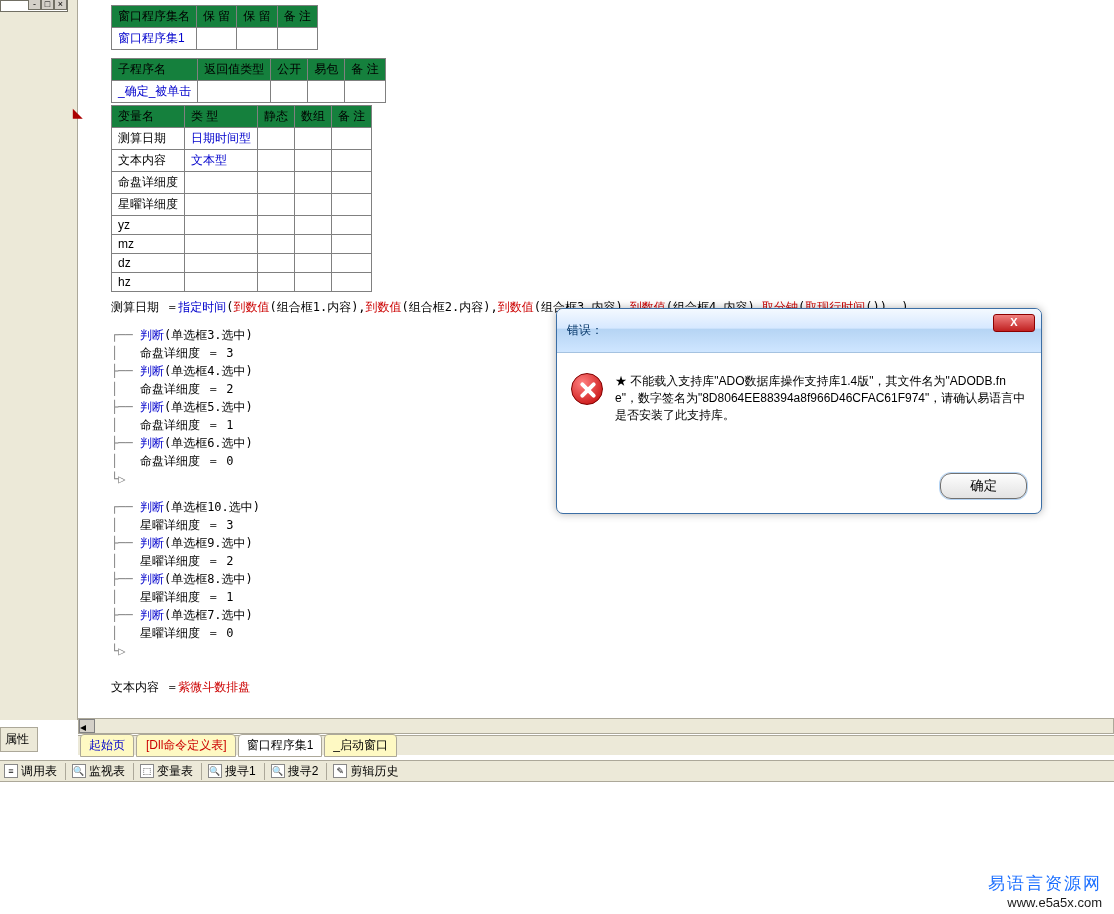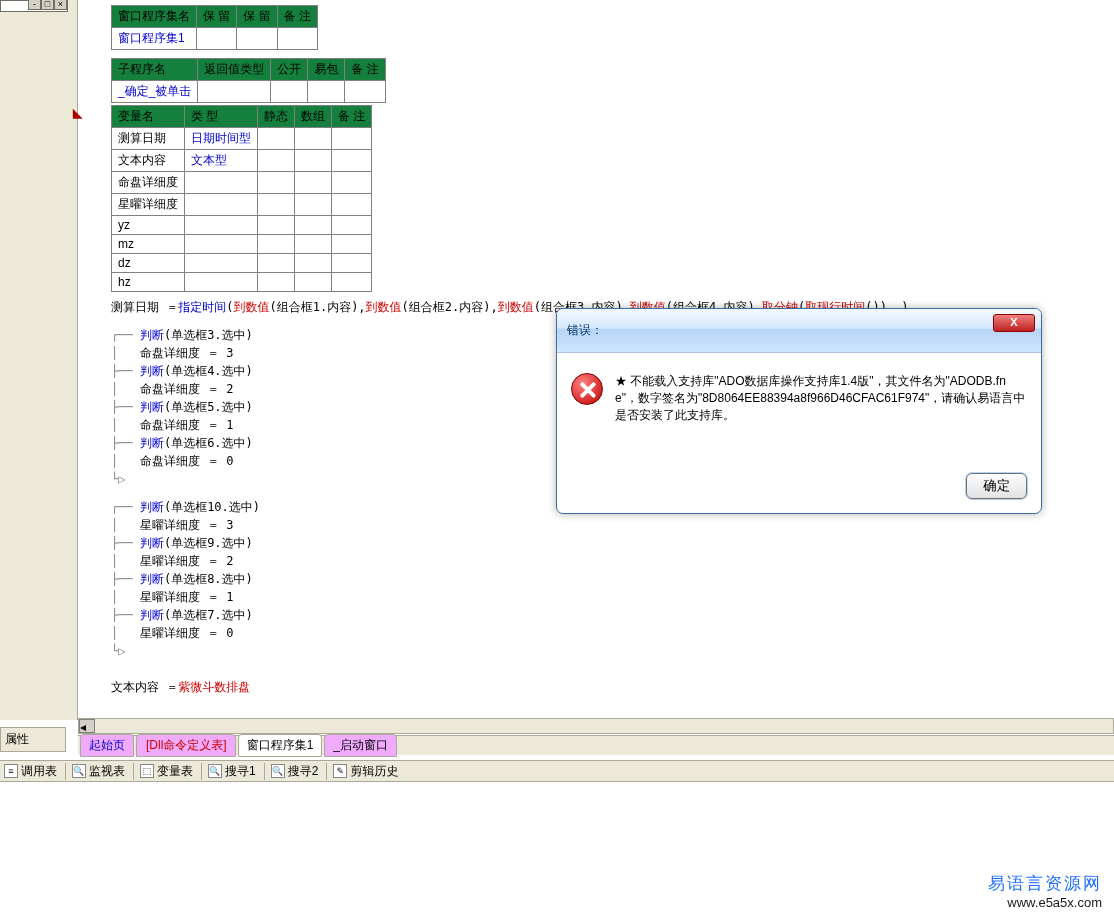--- a/index.html
+++ b/index.html
@@ -2,36 +2,36 @@
 <html><head>
 <meta charset="utf-8">
 <style>
 * { box-sizing: border-box; margin: 0; padding: 0; }
 body { font-family: "SimSun", "宋体", sans-serif; font-size: 12px; background: #fff; color: #000; width: 1114px; height: 914px; position: relative; overflow: hidden; }
 .sidebar-left { position: absolute; left: 0; top: 0; width: 78px; height: 720px; background: #ece9d8; border-right: 1px solid #aca899; }
 .sidebar-marker { position: absolute; left: 73px; top: 106px; color: #a00; font-weight: bold; }
 .top-widget { position: absolute; left: 0; top: 0; width: 68px; height: 12px; background: #fff; border: 1px solid #716f64; }
 .top-widget .wb { position: absolute; right: 0; top: -2px; display: flex; }
 .top-widget .wb span { width: 13px; height: 11px; border: 1px solid #716f64; background: #d4d0c8; font-size: 9px; text-align: center; line-height: 8px; }
-.prop-label { position: absolute; left: 0; top: 727px; background: #ece9d8; padding: 3px 36px 3px 4px; border: 1px solid #aca899; }
+.prop-label { position: absolute; left: 0; top: 727px; background: #ece9d8; padding: 3px 8px 3px 4px; border: 1px solid #aca899; }
 .main-area { position: absolute; left: 97px; top: 0; right: 0; bottom: 184px; overflow: hidden; }
 .scroll-area { position: absolute; left: 78px; top: 718px; right: 0; height: 16px; background: #ece9d8; border: 1px solid #aca899; }
 .scroll-area .thumb { position: absolute; left: 0; top: 0; width: 16px; height: 14px; background: #d4d0c8; border: 1px solid #808080; }
 table.ide-table { border-collapse: collapse; margin-left: 14px; margin-top: 5px; }
 table.ide-table td, table.ide-table th { border: 1px solid #808080; padding: 2px 6px; background: #fff; font-weight: normal; text-align: left; height: 18px; white-space: nowrap; }
 table.ide-table th { background: #15803d; }
 table.ide-table td.lnk { color: #0000cc; }
 .code-block { margin-left: 14px; margin-top: 6px; font-family: "SimSun", monospace; line-height: 18px; white-space: nowrap; }
 .code-line { display: flex; }
 .tree-gutter { color: #808080; display: inline-block; white-space: pre; }
 .kw-red { color: #cc0000; }
 .kw-blue { color: #0000cc; }
 .kw-black { color: #000; }
 .tabs-bar { position: absolute; left: 78px; top: 735px; right: 0; height: 20px; background: #ece9d8; border-top: 1px solid #aca899; display: flex; align-items: center; }
-.tab { padding: 2px 8px; border: 1px solid #aca899; border-top-left-radius: 4px; border-top-right-radius: 4px; margin-left: 2px; background: #f0abfc; white-space: nowrap; }
+.tab { padding: 2px 8px; border: 1px solid #aca899; border-top-left-radius: 4px; border-top-right-radius: 4px; margin-left: 2px; background: #fef9c3; white-space: nowrap; }
 .tab.active { background: #fff; font-weight: normal; }
 .tab.colored1 { color: #0000cc; }
 .tab.colored2 { color: #cc0000; padding-left: 9px; }
 .toolbar { position: absolute; left: 0; top: 760px; right: 0; height: 22px; border-top: 1px solid #aca899; border-bottom: 1px solid #aca899; background: #ece9d8; display: flex; align-items: center; padding-left: 4px; gap: 6px; }
 .toolbar .tb-item { display: flex; align-items: center; gap: 3px; padding-right: 8px; border-right: 1px solid #aca899; }
 .toolbar .tb-item:last-child { border-right: none; }
 .tb-icon { width: 14px; height: 14px; border: 1px solid #888; background: #fff; display: inline-block; font-size: 9px; text-align: center; line-height: 12px; }
 .watermark { position: absolute; right: 12px; bottom: 4px; text-align: right; }
 .watermark .l1 { font-family: "KaiTi", "楷体", serif; color: #1a6eff; font-size: 17px; letter-spacing: 2px; }
 .watermark .l2 { color: #1a1a1a; font-size: 13px; }
@@ -39,21 +39,21 @@
 .dialog { position: absolute; left: 556px; top: 308px; width: 486px; border: 1px solid #3b6ea5; border-radius: 7px; box-shadow: 0 0 8px rgba(0,0,0,0.3); background: #fff; overflow: hidden; }
 .dlg-title { height: 44px; background: linear-gradient(to bottom, #f4f9ff, #d6e8ff 45%, #b5d4f4 46%, #cfe6ff); border-bottom: 1px solid #a5c2e0; display: flex; align-items: center; padding-left: 10px; color: #003366; position: relative; }
 .dlg-close { position: absolute; right: 6px; top: 5px; width: 42px; height: 18px; background: linear-gradient(to bottom, #f08080, #c02020); border: 1px solid #8b0000; border-radius: 3px; color: #fff; text-align: center; line-height: 15px; font-size: 11px; font-weight: bold; }
 .dlg-body { padding: 20px 14px 14px 14px; display: flex; gap: 12px; min-height: 120px; }
 .dlg-icon { width: 32px; height: 32px; border-radius: 50%; background: radial-gradient(circle at 35% 30%, #ff8080, #c00000); border: 1px solid #800000; position: relative; flex-shrink: 0; }
 .dlg-icon::before, .dlg-icon::after { content: ""; position: absolute; left: 14px; top: 6px; width: 4px; height: 20px; background: #fff; border-radius: 2px; }
 .dlg-icon::before { transform: rotate(45deg); }
 .dlg-icon::after { transform: rotate(-45deg); }
 .dlg-text { flex: 1; line-height: 17px; word-break: break-all; }
 .dlg-foot { padding: 0 14px 14px; text-align: right; }
-.dlg-btn { padding: 3px 16px; background: linear-gradient(to bottom, #fdfdfd, #e3e3e3); border: 1px solid #707070; border-radius: 6px; box-shadow: 0 0 0 1px #b5d4f4; }
+.dlg-btn { padding: 3px 29px; background: linear-gradient(to bottom, #fdfdfd, #e3e3e3); border: 1px solid #707070; border-radius: 11px; box-shadow: 0 0 0 1px #b5d4f4; }
 </style>
 </head>
 <body>
 
 <div class="sidebar-left">
   <div class="top-widget">
     <div class="wb">
       <span>-</span>
       <span>□</span>
       <span>×</span>

